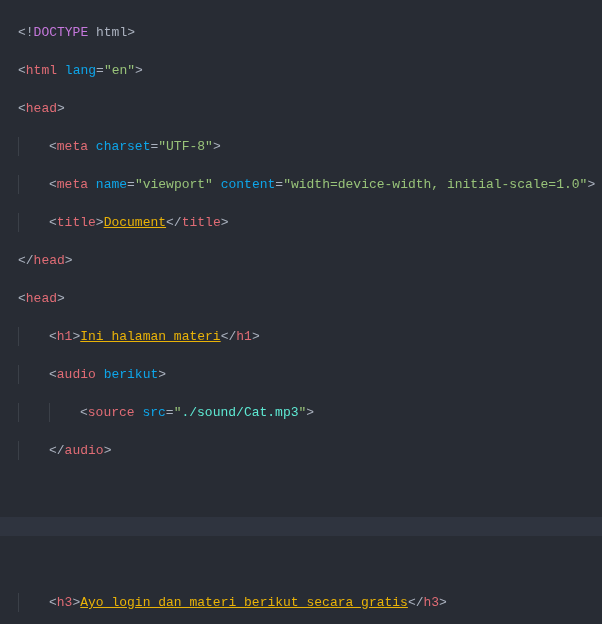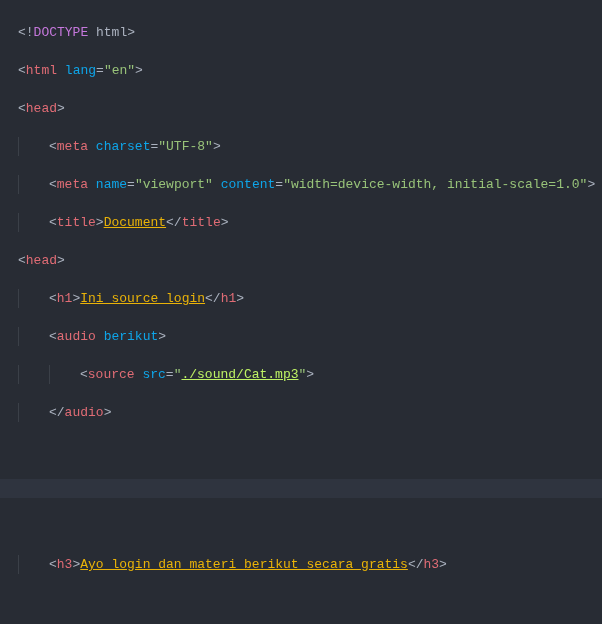--- a/index.html
+++ b/index.html
@@ -22,21 +22,21 @@
     white-space: pre;
     padding-top: 4px;
   }
   .tag-punct { color: #abb2bf; }
   .tag-name { color: #e06c75; }
   .attr-name { color: #0ea5e9; }
   .attr-eq { color: #abb2bf; }
   .attr-val { color: #98c379; }
   .text { color: #eab308; text-decoration: underline; }
   .doctype-kw { color: #c678dd; }
-  .link { color: #bef264; text-decoration: underline; }
+  .link { color: #5eead4; }
   .code-row {
     position: relative;
     padding-left: 18px;
   }
   .ig {
     display: inline-block;
     width: 30px;
     border-left: 1px solid #3b4048;
     margin-left: 0px;
     height: 19px;
@@ -51,22 +51,23 @@
 <body>
 
 <div class="editor">
   <div class="code">
 <div class="code-row"><span class="tag-punct">&lt;!</span><span class="doctype-kw">DOCTYPE</span><span class="tag-punct"> html</span><span class="tag-punct">&gt;</span></div>
 <div class="code-row"><span class="tag-punct">&lt;</span><span class="tag-name">html</span><span class="tag-punct"> </span><span class="attr-name">lang</span><span class="attr-eq">=</span><span class="attr-val">"en"</span><span class="tag-punct">&gt;</span></div>
 <div class="code-row"><span class="tag-punct">&lt;</span><span class="tag-name">head</span><span class="tag-punct">&gt;</span></div>
 <div class="code-row"><span class="ig"></span><span class="lc"><span class="tag-punct">&lt;</span><span class="tag-name">meta</span><span class="tag-punct"> </span><span class="attr-name">charset</span><span class="attr-eq">=</span><span class="attr-val">"UTF-8"</span><span class="tag-punct">&gt;</span></span></div>
 <div class="code-row"><span class="ig"></span><span class="lc"><span class="tag-punct">&lt;</span><span class="tag-name">meta</span><span class="tag-punct"> </span><span class="attr-name">name</span><span class="attr-eq">=</span><span class="attr-val">"viewport"</span><span class="tag-punct"> </span><span class="attr-name">content</span><span class="attr-eq">=</span><span class="attr-val">"width=device-width, initial-scale=1.0"</span><span class="tag-punct">&gt;</span></span></div>
 <div class="code-row"><span class="ig"></span><span class="lc"><span class="tag-punct">&lt;</span><span class="tag-name">title</span><span class="tag-punct">&gt;</span><span class="text">Document</span><span class="tag-punct">&lt;/</span><span class="tag-name">title</span><span class="tag-punct">&gt;</span></span></div>
+<div class="code-row"><span class="tag-punct">&lt;/</span><span class="tag-name">head</span><span class="tag-punct">&gt;</span></div>
 <div class="code-row"><span class="tag-punct">&lt;</span><span class="tag-name">head</span><span class="tag-punct">&gt;</span></div>
-<div class="code-row"><span class="ig"></span><span class="lc"><span class="tag-punct">&lt;</span><span class="tag-name">h1</span><span class="tag-punct">&gt;</span><span class="text">Ini source login</span><span class="tag-punct">&lt;/</span><span class="tag-name">h1</span><span class="tag-punct">&gt;</span></span></div>
+<div class="code-row"><span class="ig"></span><span class="lc"><span class="tag-punct">&lt;</span><span class="tag-name">h1</span><span class="tag-punct">&gt;</span><span class="text">Ini halaman materi</span><span class="tag-punct">&lt;/</span><span class="tag-name">h1</span><span class="tag-punct">&gt;</span></span></div>
 <div class="code-row"><span class="ig"></span><span class="lc"><span class="tag-punct">&lt;</span><span class="tag-name">audio</span><span class="tag-punct"> </span><span class="attr-name">berikut</span><span class="tag-punct">&gt;</span></span></div>
 <div class="code-row"><span class="ig"></span><span class="ig"></span><span class="lc"><span class="tag-punct">&lt;</span><span class="tag-name">source</span><span class="tag-punct"> </span><span class="attr-name">src</span><span class="attr-eq">=</span><span class="attr-val">"</span><span class="link">./sound/Cat.mp3</span><span class="attr-val">"</span><span class="tag-punct">&gt;</span></span></div>
 <div class="code-row"><span class="ig"></span><span class="lc"><span class="tag-punct">&lt;/</span><span class="tag-name">audio</span><span class="tag-punct">&gt;</span></span></div>
 <div class="code-row">&nbsp;</div>
 <div class="code-row" style="background:#2f343f;margin-left:-6px;padding-left:6px;">&nbsp;</div>
 <div class="code-row">&nbsp;</div>
 <div class="code-row"><span class="ig"></span><span class="lc"><span class="tag-punct">&lt;</span><span class="tag-name">h3</span><span class="tag-punct">&gt;</span><span class="text">Ayo login dan materi berikut secara gratis</span><span class="tag-punct">&lt;/</span><span class="tag-name">h3</span><span class="tag-punct">&gt;</span></span></div>
 
 
 

